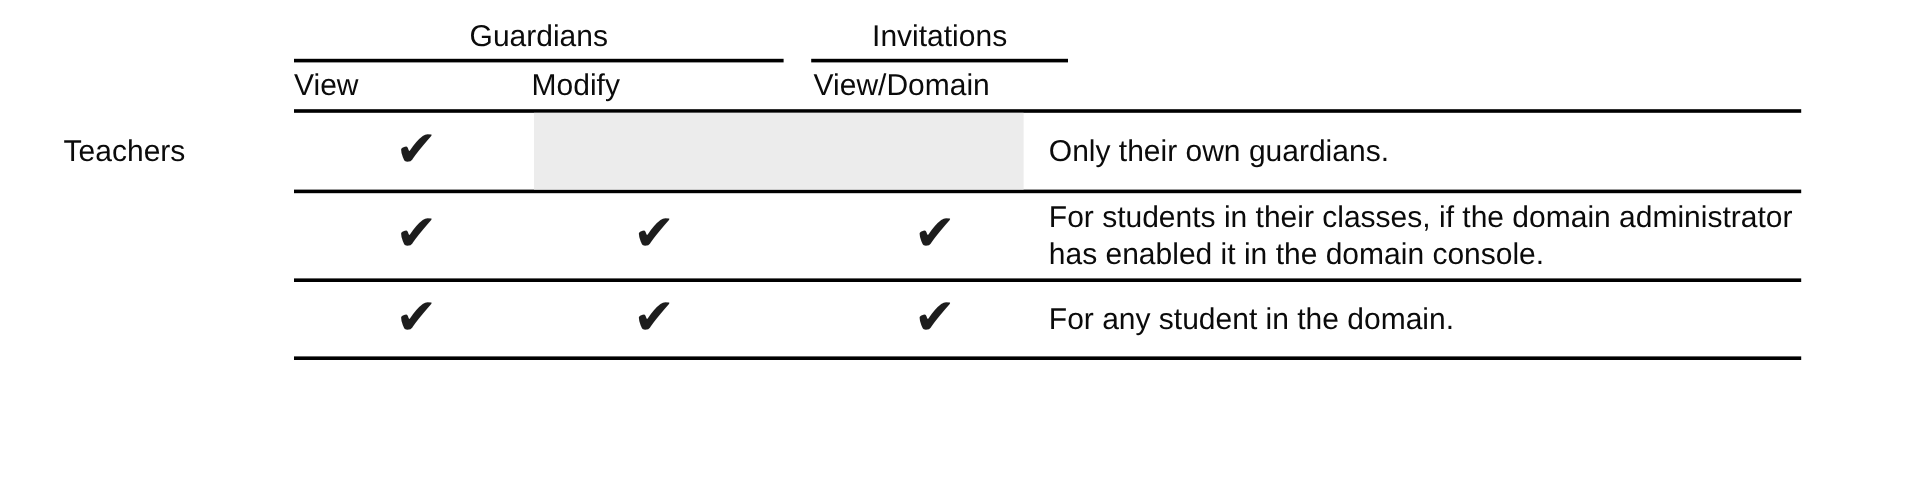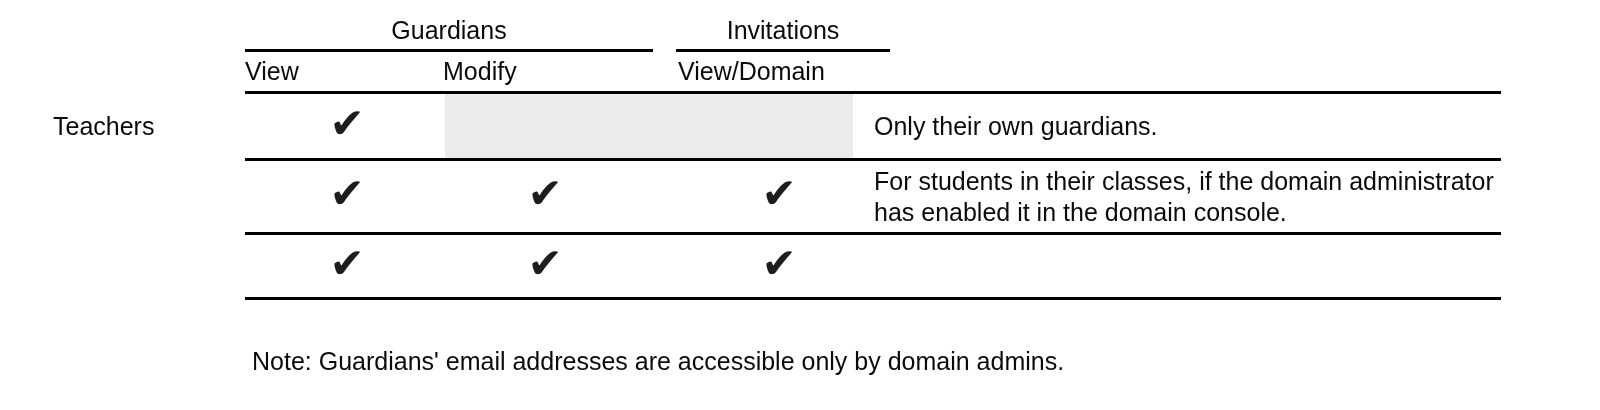--- a/index.html
+++ b/index.html
@@ -113,16 +113,16 @@
   <span class="check" style="left:347px;top:196px;">✔</span>
   <span class="check" style="left:545px;top:196px;">✔</span>
   <span class="check" style="left:779px;top:196px;">✔</span>
 
   <span class="check" style="left:347px;top:266px;">✔</span>
   <span class="check" style="left:545px;top:266px;">✔</span>
   <span class="check" style="left:779px;top:266px;">✔</span>
 
   <div class="row-note row-1">For students in their classes, if the domain administrator has enabled it in the domain console.</div>
   <div class="row-note row-0">Only their own guardians.</div>
+  <div class="row-note row-2">For any student in the domain.</div>
 
-  <div class="footnote">Note: Guardians' email addresses are accessible only by domain admins.</div>
 
 </div>
 
 </body></html>

